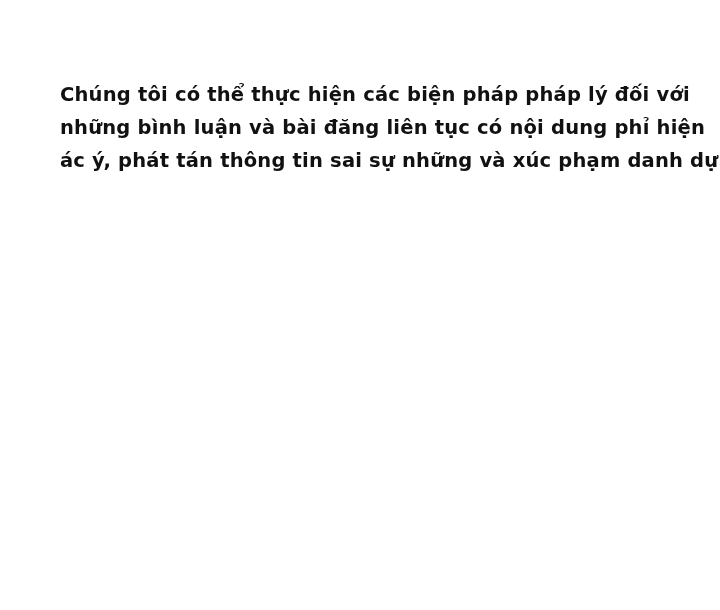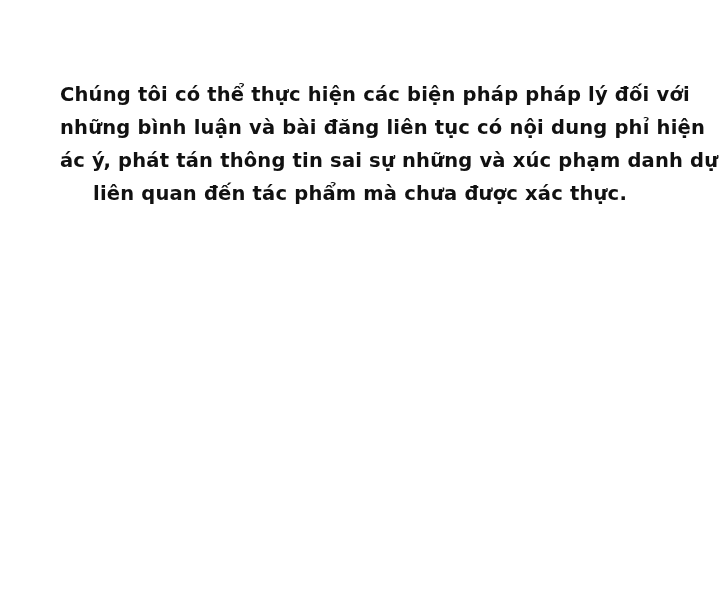--- a/index.html
+++ b/index.html
@@ -40,15 +40,14 @@
   }
 </style>
 </head>
 <body>
 
 <div class="page">
   <div class="notice-block">
     <span class="notice-line">Chúng tôi có thể thực hiện các biện pháp pháp lý đối với</span>
     <span class="notice-line">những bình luận và bài đăng liên tục có nội dung phỉ hiện</span>
     <span class="notice-line">ác ý, phát tán thông tin sai sự những và xúc phạm danh dự</span>
-    <span class="notice-line">liên quan đến tác phẩm mà chưa được xác thực.</span>
   </div>
 </div>
 
 </body></html>

